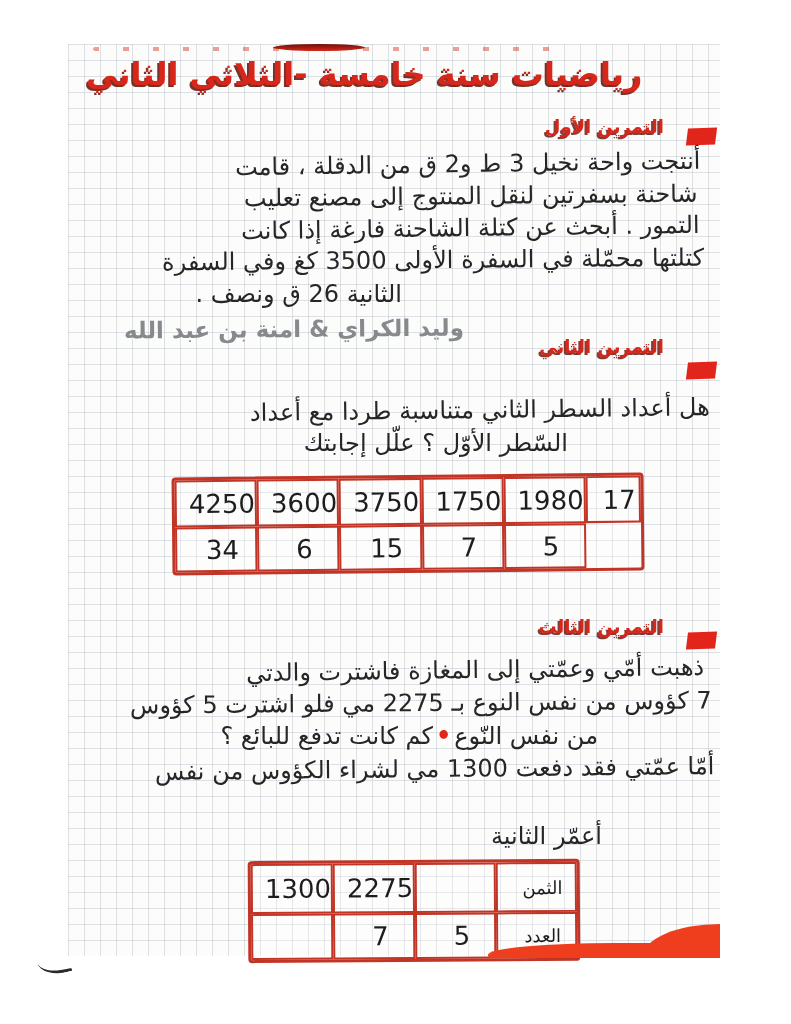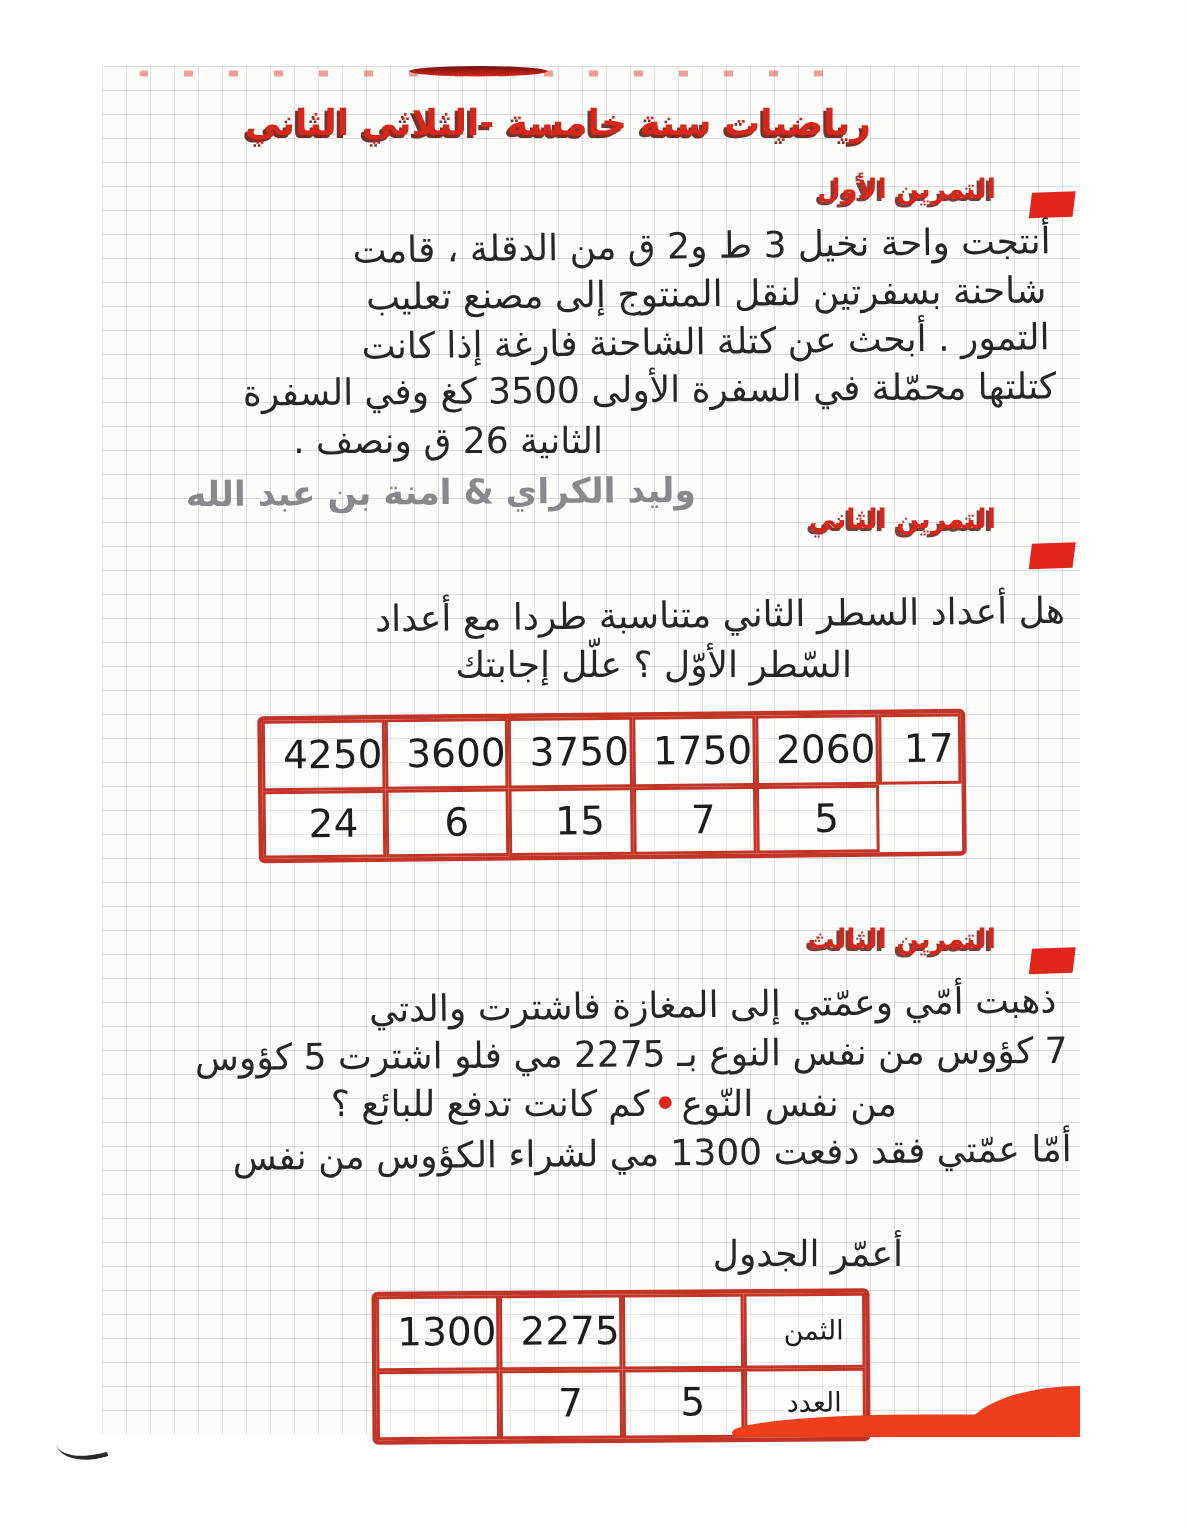--- a/index.html
+++ b/index.html
@@ -21,22 +21,22 @@
     position:absolute;left:205px;top:0px;width:92px;height:7px;
     background:linear-gradient(180deg,#6e1109,#d8271a);
     border-radius:50%;
   }
   .top-specks{
     position:absolute;left:25px;top:3px;width:470px;height:4px;
     background:repeating-linear-gradient(90deg, rgba(215,40,26,.55) 0 6px, transparent 6px 30px);
     border-radius:2px;opacity:.8;
   }
   .title{
-    position:absolute;top:24px;left:18px;width:572px;margin:0;
-    text-align:center;font-size:24px;font-weight:bold;color:#d8271a;
+    position:absolute;top:11px;left:18px;width:572px;margin:0;
+    text-align:left;font-size:32px;font-weight:bold;color:#d8271a;
     text-shadow:-2px 2px 0 rgba(96,14,7,.85);
     white-space:nowrap;letter-spacing:-1px;
   }
   .ex-header{
     position:absolute;right:56px;margin:0;
     font-size:18px;font-weight:bold;color:#d8271a;
     text-shadow:-2px 2px 0 rgba(96,14,7,.8);white-space:nowrap;
   }
   .bullet{
     position:absolute;right:4px;width:29px;height:17px;
@@ -126,38 +126,38 @@
   <div class="bullet" id="b2"></div>
   <h2 class="ex-header" id="h2">التمرين الثاني</h2>
   <div class="hand e2l1">هل أعداد السطر الثاني متناسبة طردا مع أعداد</div>
   <div class="hand e2l2">السّطر الأوّل ؟ علّل إجابتك</div>
 
   <div class="tbl tbl1">
     <div class="cell">4250</div>
     <div class="cell">3600</div>
     <div class="cell">3750</div>
     <div class="cell">1750</div>
-    <div class="cell">2060</div>
+    <div class="cell">1980</div>
     <div class="cell">17</div>
-    <div class="cell">24</div>
+    <div class="cell">34</div>
     <div class="cell">6</div>
     <div class="cell">15</div>
     <div class="cell">7</div>
     <div class="cell">5</div>
   </div>
 
   <div class="bullet" id="b3"></div>
   <h2 class="ex-header" id="h3">التمرين الثالث</h2>
   <div class="hand e3l1">ذهبت أمّي وعمّتي إلى المغازة فاشترت والدتي</div>
   <div class="hand e3l2">7 كؤوس من نفس النوع بـ 2275 مي فلو اشترت 5 كؤوس</div>
   <div class="hand e3l3">
     <span>من نفس النّوع</span><span class="dot">•</span><span>كم كانت تدفع للبائع ؟</span>
   </div>
   <div class="hand e3l4">أمّا عمّتي فقد دفعت 1300 مي لشراء الكؤوس من نفس</div>
-  <div class="hand e3l6">أعمّر الجدول</div>
+  <div class="hand e3l6">أعمّر الثانية</div>
 
   <div class="tbl tbl2">
     <div class="cell">1300</div>
     <div class="cell">2275</div>
     <div class="cell"></div>
     <div class="cell lbl">الثمن</div>
     <div class="cell"></div>
     <div class="cell">7</div>
     <div class="cell">5</div>
     <div class="cell lbl">العدد</div>

